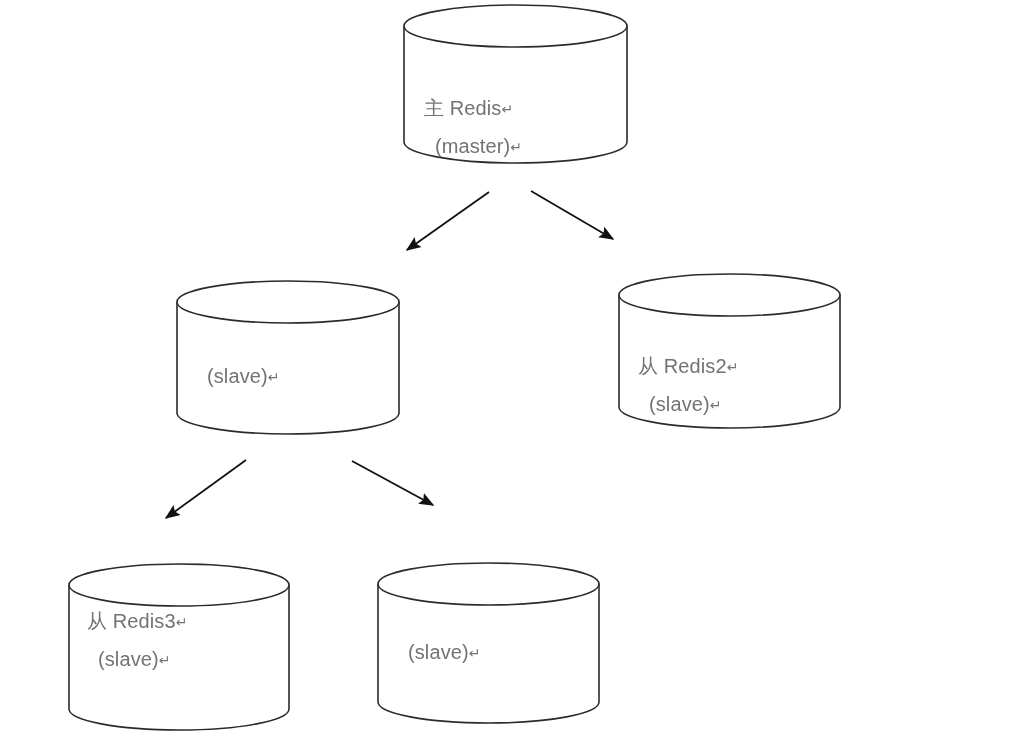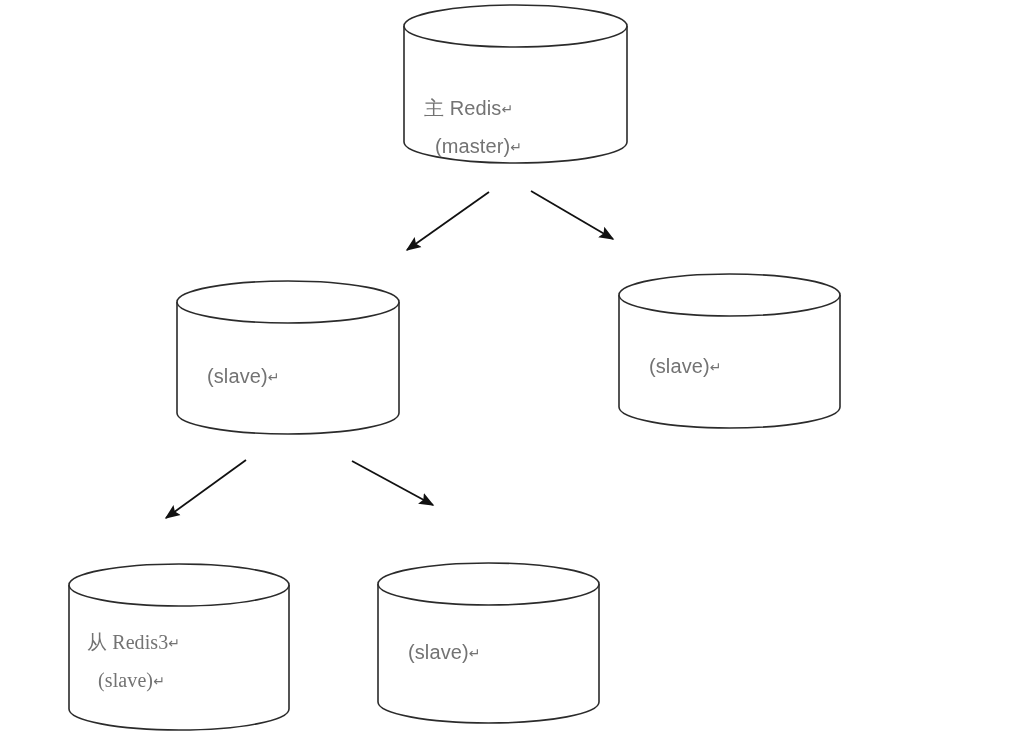--- a/index.html
+++ b/index.html
@@ -102,25 +102,26 @@
   </div>
 
   <div class="node" id="node-slave1" style="left: 196px; top: 341px; width: 203px; height: 93px;">
     <div class="node-label">
       <span class="line indent"><span>(slave)</span><span class="pilcrow">↵</span></span>
     </div>
   </div>
 
   <div class="node" id="node-slave2" style="left: 638px; top: 331px; width: 202px; height: 97px;">
     <div class="node-label">
+      <span class="line"><span>从 Redis2</span><span class="pilcrow">↵</span></span>
       <span class="line indent"><span>(slave)</span><span class="pilcrow">↵</span></span>
     </div>
   </div>
 
-  <div class="node" id="node-slave3" style="left: 87px; top: 607px; width: 202px; height: 110px; font-family: Liberation Serif, serif;">
+  <div class="node" id="node-slave3" style="left: 87px; top: 586px; width: 202px; height: 110px;">
     <div class="node-label">
       <span class="line"><span>从 Redis3</span><span class="pilcrow">↵</span></span>
       <span class="line indent"><span>(slave)</span><span class="pilcrow">↵</span></span>
     </div>
   </div>
 
   <div class="node" id="node-slave4" style="left: 397px; top: 617px; width: 202px; height: 106px;">
     <div class="node-label">
       <span class="line indent"><span>(slave)</span><span class="pilcrow">↵</span></span>
     </div>

